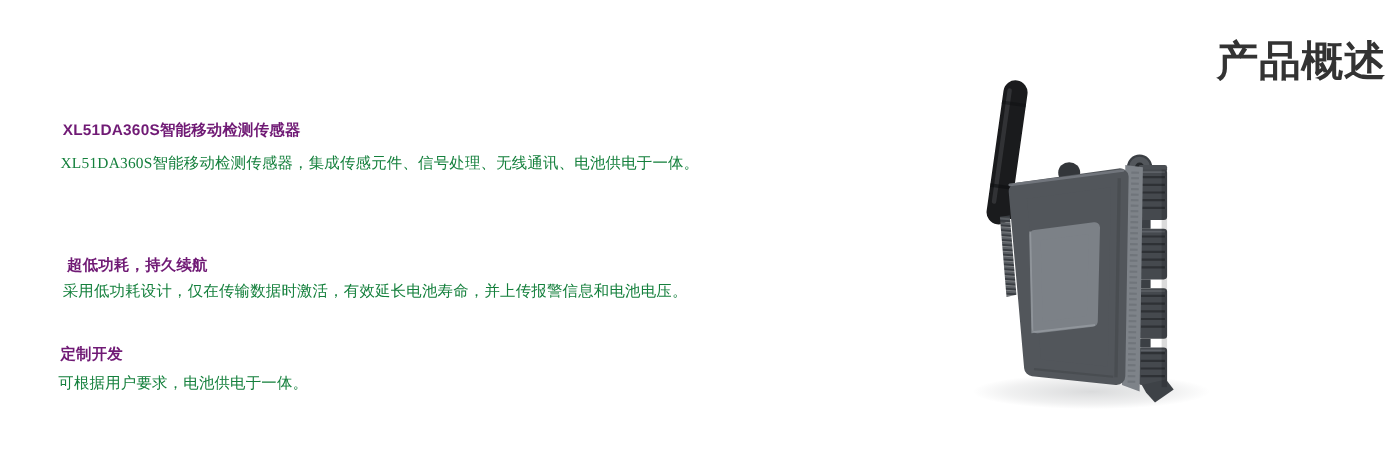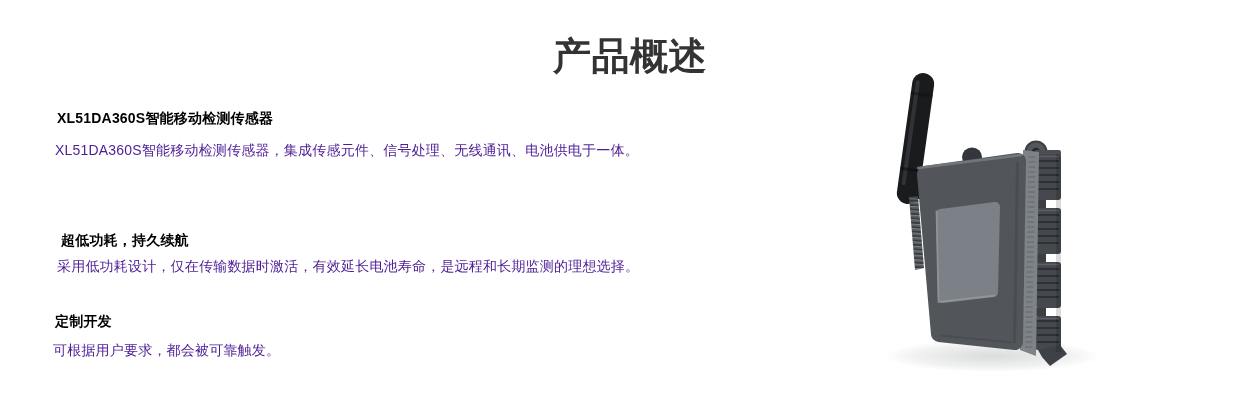--- a/index.html
+++ b/index.html
@@ -9,44 +9,45 @@
     height: 414px;
     background: #ffffff;
     overflow: hidden;
     font-family: "Liberation Sans", "DejaVu Sans", sans-serif;
   }
   .page-title {
     position: absolute;
     top: 37px;
     left: 0;
     width: 100%;
-    text-align: center;
+    text-align: right;
     font-size: 38px;
     font-weight: bold;
     color: #333333;
     letter-spacing: 0.5px;
     line-height: 1;
   }
   .content { position: absolute; left: 53px; top: 0; width: 680px; }
   .sec-heading {
     position: absolute;
     font-size: 14px;
     font-weight: bold;
-    color: #000000;
+    color: #701a75;
     line-height: 20px;
     letter-spacing: 0.2px;
     white-space: nowrap;
   }
   .sec-body {
     position: absolute;
     font-size: 14px;
-    color: #4c1d95;
+    color: #15803d;
     line-height: 28px;
     letter-spacing: 0.2px;
     white-space: nowrap;
+    font-family: Liberation Serif, serif;
   }
   #h1 { top: 108px; left: 4px; }
   #p1 { top: 136px; left: 2px; }
   #h2 { top: 230px; left: 8px; }
   #p2 { top: 252px; left: 4px; }
   #h3 { top: 311px; left: 2px; }
   #p3 { top: 336px; left: 0; }
   .product-image {
     position: absolute;
     left: 852px;
@@ -62,24 +63,24 @@
 
   <div class="page-title">产品概述</div>
 
   <div class="content">
     <div class="sec-heading" id="h1">XL51DA360S智能移动检测传感器</div>
     <div class="sec-body" id="p1">
       <div>XL51DA360S智能移动检测传感器，集成传感元件、信号处理、无线通讯、电池供电于一体。</div>
     </div>
 
     <div class="sec-heading" id="h2">超低功耗，持久续航</div>
-    <div class="sec-body" id="p2">采用低功耗设计，仅在传输数据时激活，有效延长电池寿命，是远程和长期监测的理想选择。</div>
+    <div class="sec-body" id="p2">采用低功耗设计，仅在传输数据时激活，有效延长电池寿命，并上传报警信息和电池电压。</div>
 
     <div class="sec-heading" id="h3">定制开发</div>
-    <div class="sec-body" id="p3">可根据用户要求，都会被可靠触发。</div>
+    <div class="sec-body" id="p3">可根据用户要求，电池供电于一体。</div>
   </div>
 
   <div class="product-image">
     <svg viewBox="0 0 280 345" width="280" height="345" aria-hidden="true">
       <defs>
         <radialGradient id="shadowGrad" cx="0.5" cy="0.5" r="0.5">
           <stop offset="0" stop-color="rgba(70,75,80,0.20)"></stop>
           <stop offset="0.7" stop-color="rgba(70,75,80,0.08)"></stop>
           <stop offset="1" stop-color="rgba(70,75,80,0)"></stop>
         </radialGradient>

